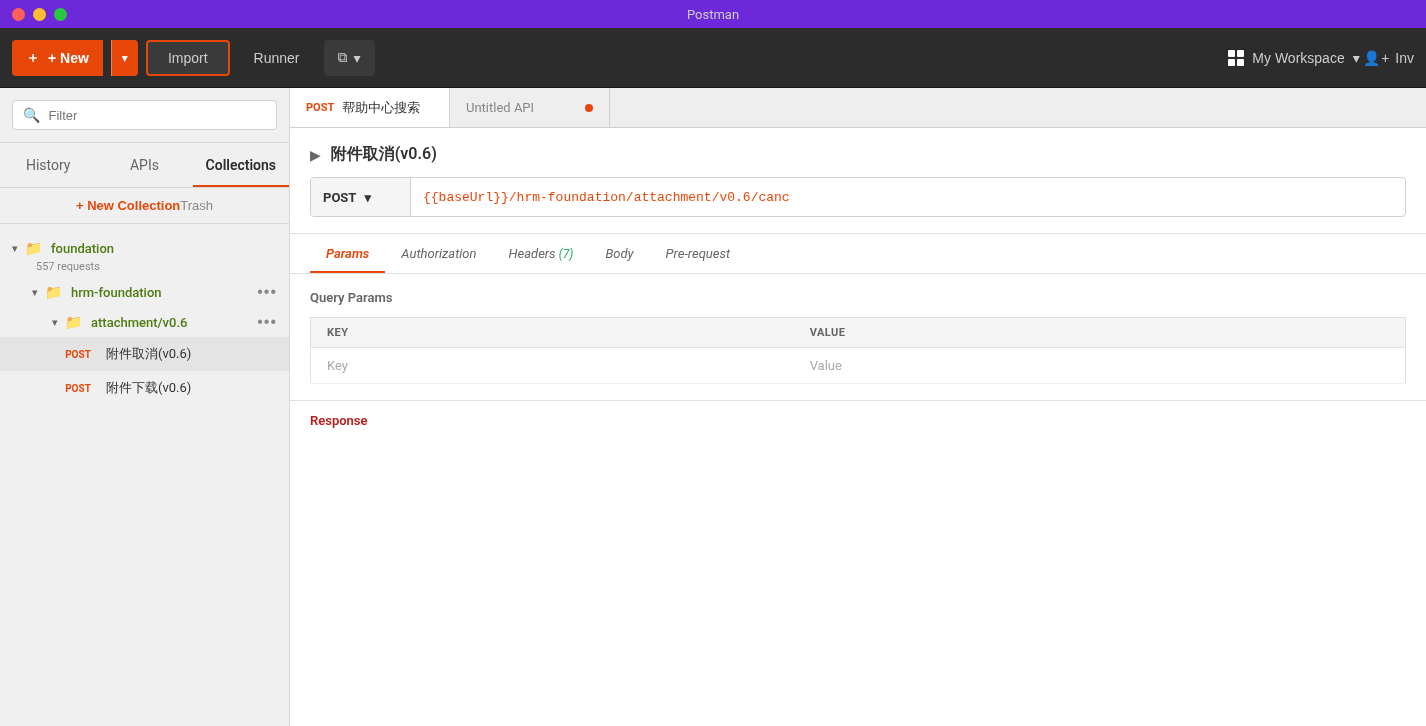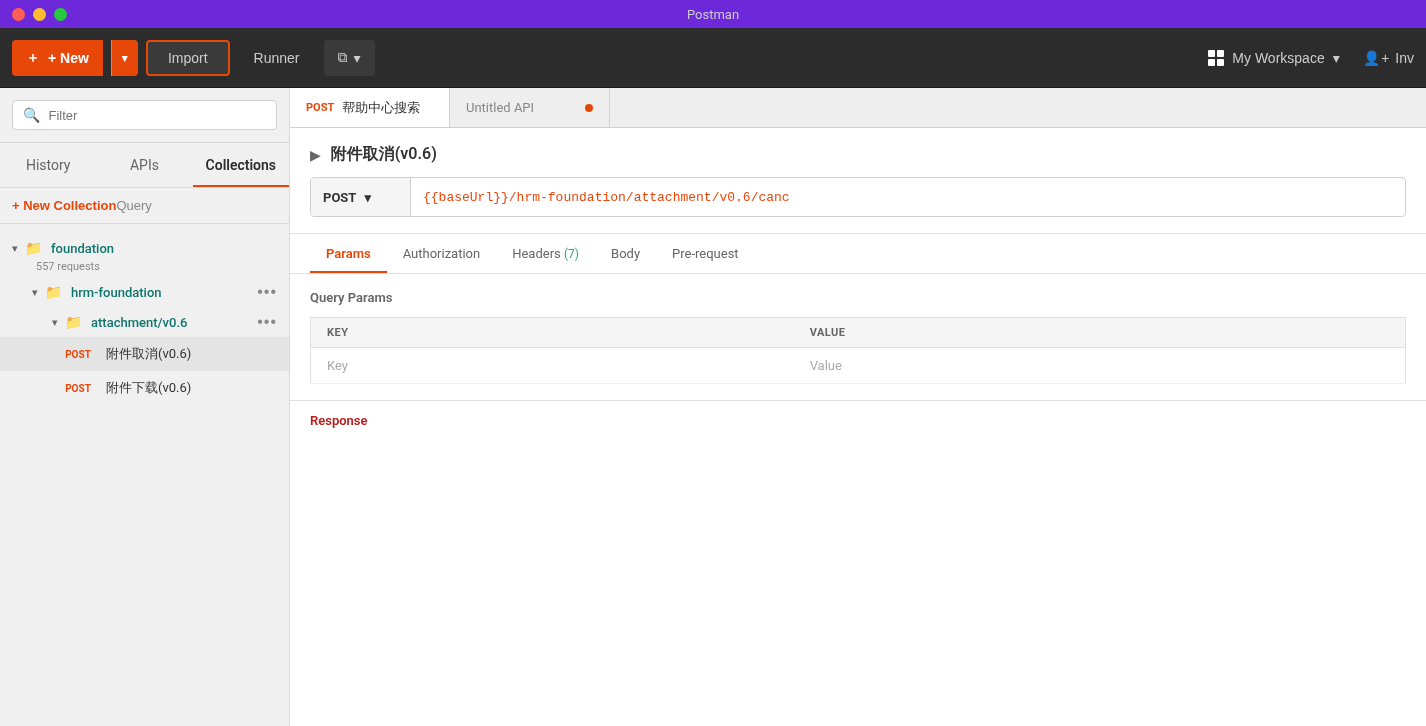--- a/index.html
+++ b/index.html
@@ -98,21 +98,21 @@
       font-size: 14px;
       cursor: pointer;
       display: flex;
       align-items: center;
       gap: 6px;
     }
     .toolbar-right {
       margin-left: auto;
       display: flex;
       align-items: flex-end;
-      gap: 24px;
+      gap: 4px;
     }
     .workspace-btn {
       background: transparent;
       color: #cccccc;
       border: none;
       font-size: 14px;
       cursor: pointer;
       display: flex;
       align-items: center;
       gap: 8px;
@@ -199,21 +199,21 @@
       content: '';
       position: absolute;
       bottom: 0; left: 0; right: 0;
       height: 2px;
       background: #e8470a;
     }
 
     .sidebar-actions {
       display: flex;
       align-items: center;
-      justify-content: flex-start;
+      justify-content: center;
       padding: 10px 12px;
       border-bottom: 1px solid #d9d9d9;
     }
     .new-collection-btn {
       background: transparent;
       border: none;
       color: #e8470a;
       font-size: 13px;
       font-weight: 600;
       cursor: pointer;
@@ -238,21 +238,21 @@
     .collection-item {
       padding: 8px 12px;
       display: flex;
       align-items: center;
       gap: 8px;
       cursor: pointer;
     }
 
     .folder-icon { color: #666; font-size: 14px; }
     .chevron { color: #666; font-size: 11px; }
-    .collection-name { font-size: 13px; color: #0f766e; font-weight: 500; }
+    .collection-name { font-size: 13px; color: #4d7c0f; font-weight: 500; }
     .collection-meta { font-size: 11px; color: #888; padding-left: 36px; margin-top: -4px; padding-bottom: 4px; }
 
     .sub-collection {
       padding: 6px 12px 6px 32px;
       display: flex;
       align-items: center;
       gap: 8px;
       cursor: pointer;
     }
 
@@ -391,20 +391,21 @@
       display: flex;
       border-bottom: 1px solid #e0e0e0;
       padding: 0 20px;
     }
     .req-tab {
       padding: 12px 16px;
       font-size: 13px;
       color: #666;
       cursor: pointer;
       position: relative;
+      font-style: italic;
     }
     .req-tab.active {
       color: #e8470a;
       font-weight: 600;
     }
     .req-tab.active::after {
       content: '';
       position: absolute;
       bottom: 0; left: 0; right: 0;
       height: 2px;
@@ -520,21 +521,21 @@
       <div class="sidebar-tab">
         <span>APIs</span>
       </div>
       <div class="sidebar-tab active">
         <span>Collections</span>
       </div>
     </div>
 
     <div class="sidebar-actions">
       <button class="new-collection-btn">+ New Collection</button>
-      <button class="trash-btn">Query</button>
+      <button class="trash-btn">Trash</button>
     </div>
 
     <div class="sidebar-content">
 
       <div class="collection-item">
         <span class="chevron">▾</span>
         <span class="folder-icon">📁</span>
         <span class="collection-name">foundation</span>
       </div>
       <div class="collection-meta">557 requests</div>

